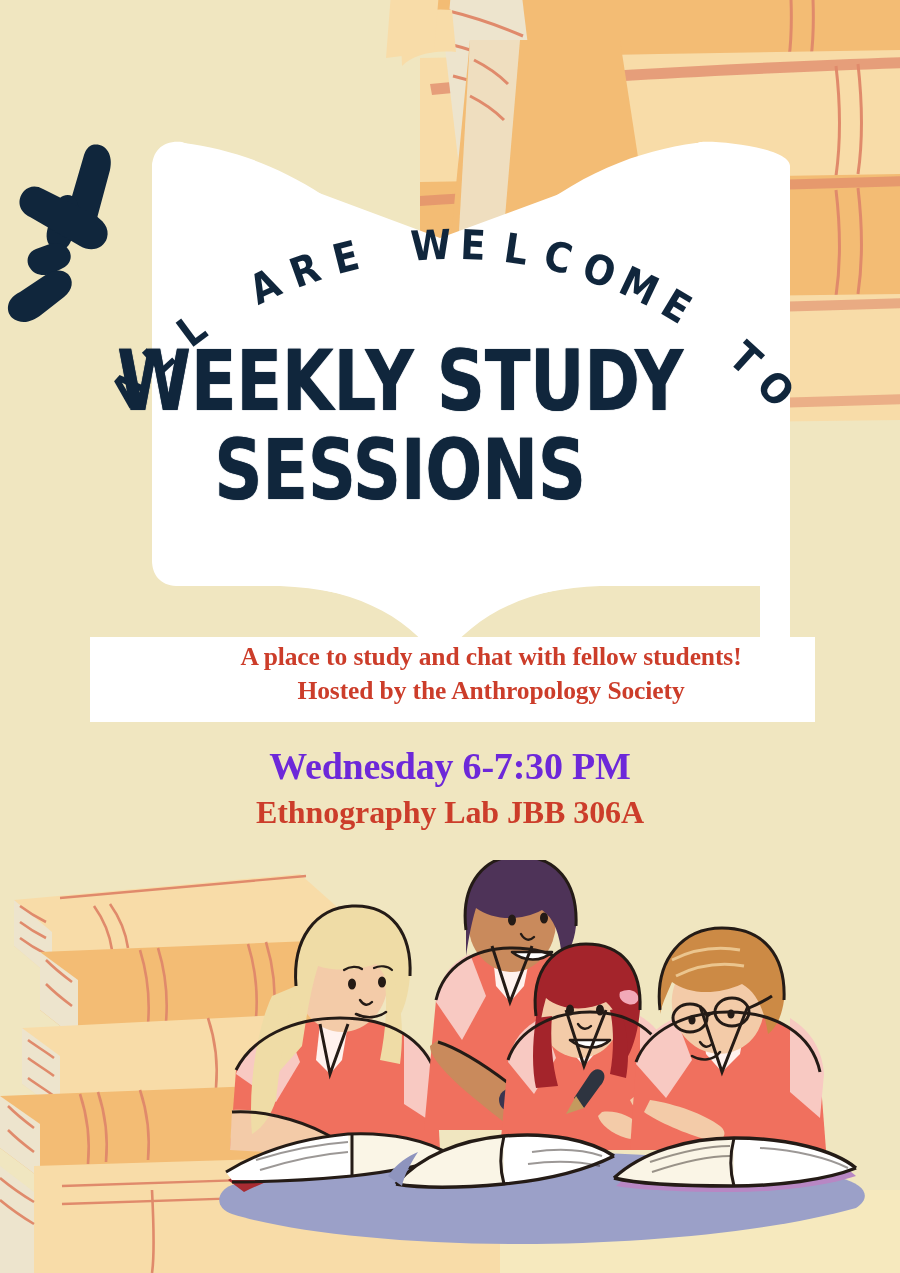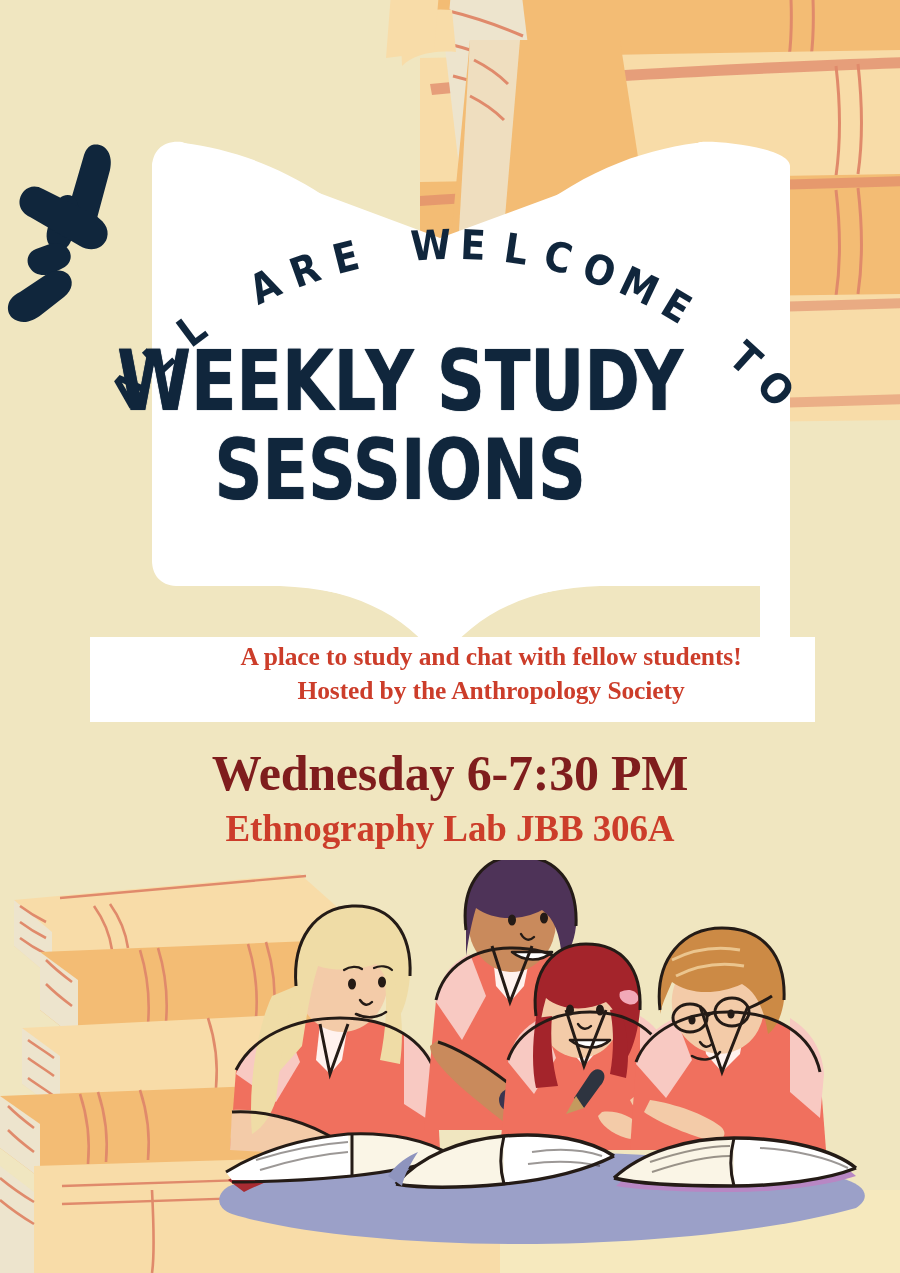--- a/index.html
+++ b/index.html
@@ -62,32 +62,32 @@
     font-size:25.5px;
     line-height:1.33;
     letter-spacing:-0.1px;
   }
 
   
   #details{
     position:absolute;left:0;top:744px;width:900px;text-align:center;
   }
   #details .d1{
-    color:#7f1d1d;
+    color:#6d28d9;
     font-family:"Liberation Serif",serif;
     font-weight:bold;
-    font-size:50px;
+    font-size:38px;
     line-height:1.18;
     letter-spacing:-0.2px;
   }
   #details .d2{
     color:#CC3D2A;
     font-family:"Liberation Serif",serif;
     font-weight:bold;
-    font-size:37px;
+    font-size:32px;
     line-height:1.25;
     margin-top:3px;
     letter-spacing:-0.1px;
   }
 </style>
 </head>
 <body>
 
 <div id="poster">
 

